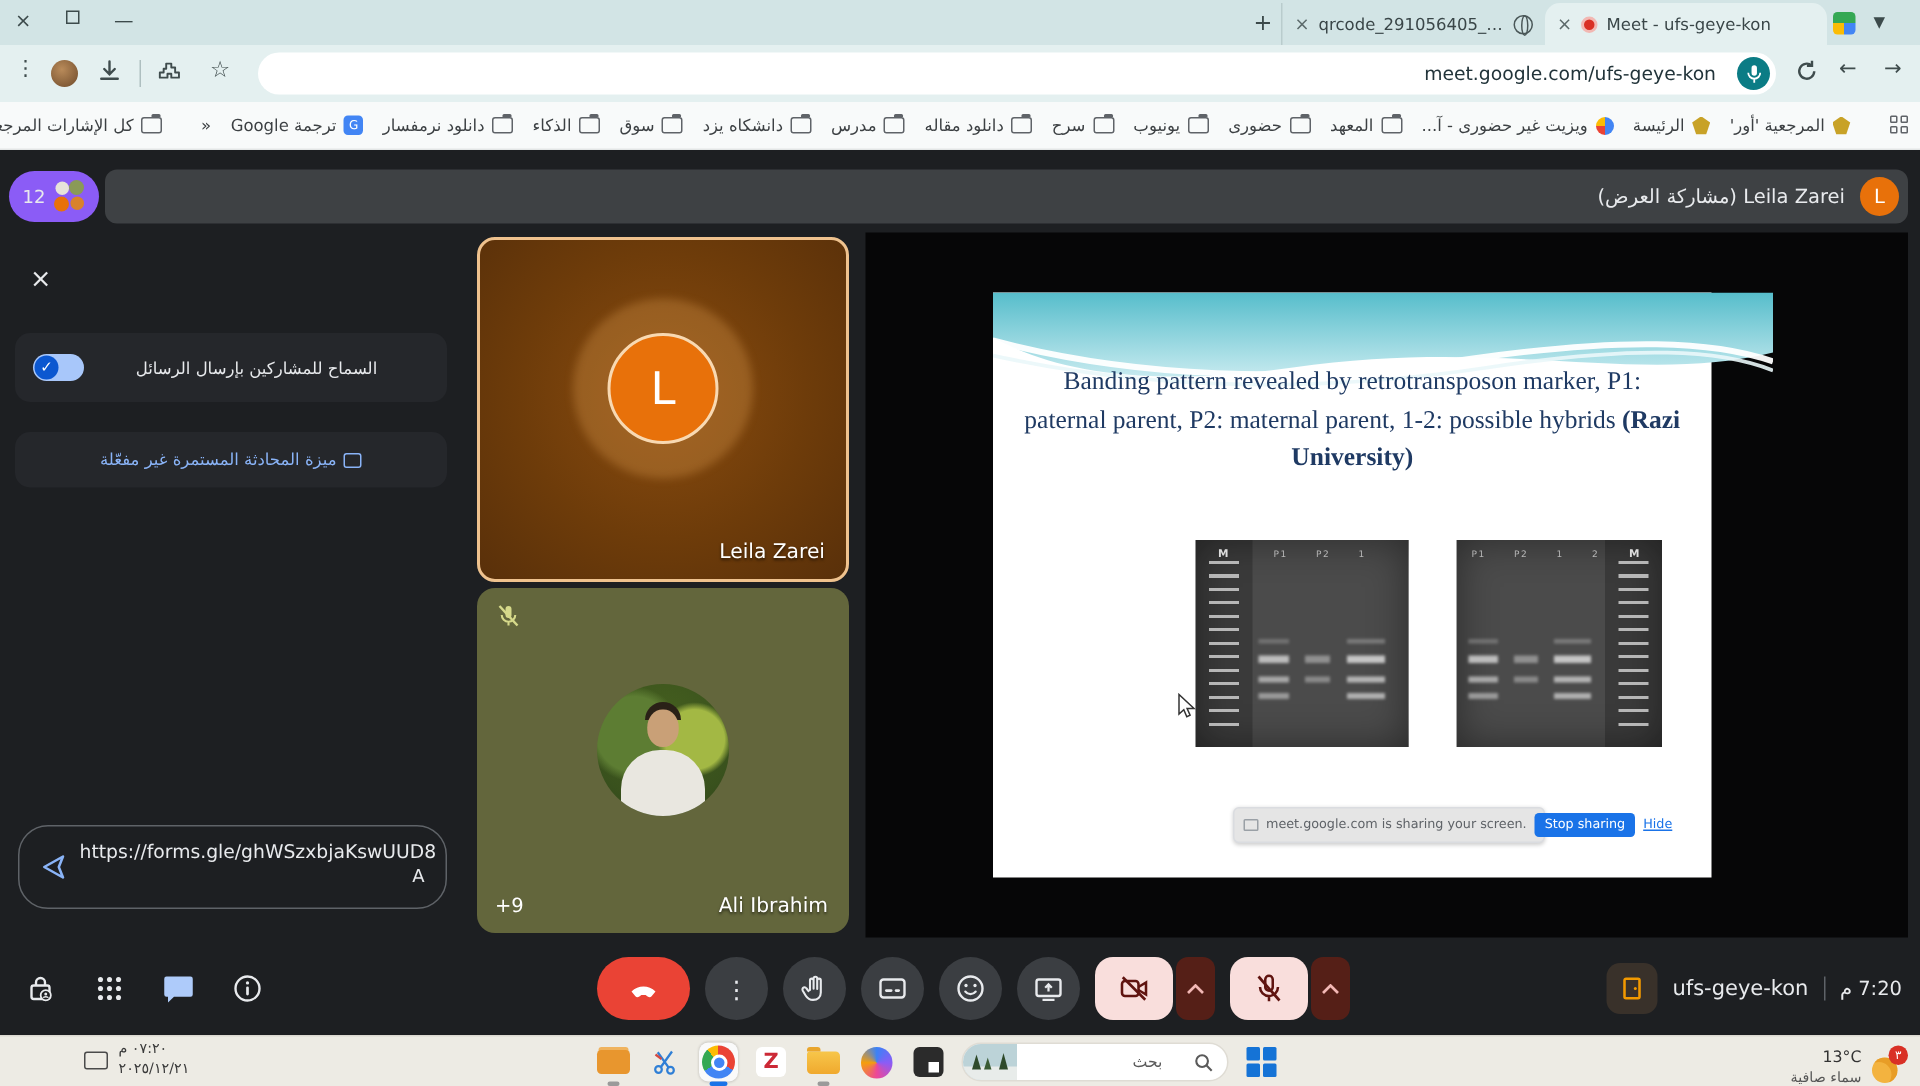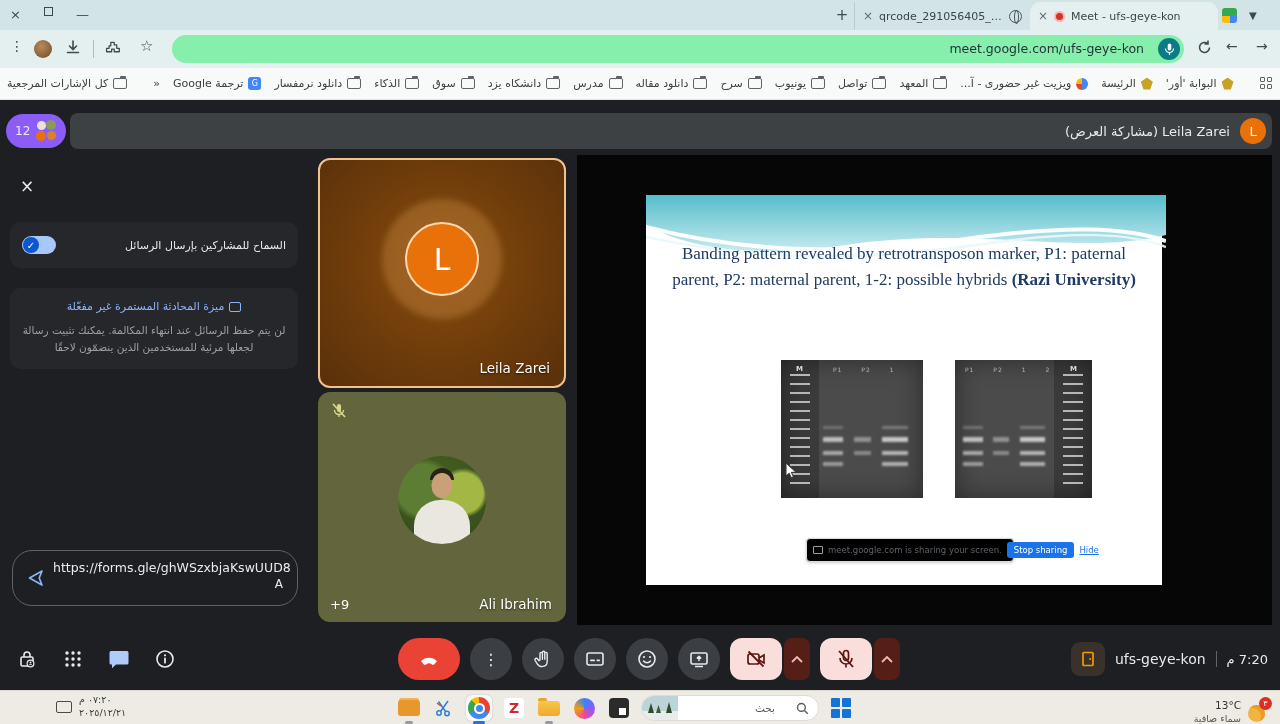--- a/index.html
+++ b/index.html
@@ -17,21 +17,21 @@
   .tab .x { color:#5c6a6b; font-size:12px; }
   .tab .ttl { flex:1; white-space:nowrap; overflow:hidden; text-overflow:ellipsis; }
   .fav-globe { width:13px; height:13px; border-radius:50%; border:1.4px solid #4a5758; position:relative; flex:none; }
   .fav-globe:before { content:""; position:absolute; left:4.2px; top:-1px; width:3px; height:12px; border:1px solid #4a5758; border-radius:50%; }
   .fav-rec { width:11px; height:11px; border-radius:50%; background:#d93025; border:2px solid #f2b8b3; flex:none; }
   .capicon { width:15px; height:15px; border-radius:3px; background:conic-gradient(#34a853 0 25%, #4285f4 25% 50%, #fbbc04 50% 75%, #34a853 75%); margin:0 4px; }
   .tabchev { color:#3c4a4b; font-size:10px; margin:0 8px; }
 
   .toolbar { position:absolute; top:30px; left:0; width:1280px; height:38px; background:#e4f0f0; }
   .tico { position:absolute; top:8px; color:#3f4c4d; }
-  .addr { position:absolute; left:172px; top:5px; width:1012px; height:28px; background:#86efac; border-radius:14px; }
+  .addr { position:absolute; left:172px; top:5px; width:1012px; height:28px; background:#ffffff; border-radius:14px; }
   .addr .url { position:absolute; right:40px; top:6px; font-size:12.5px; color:#22343a; }
   .addr .mic { position:absolute; right:4px; top:3px; width:22px; height:22px; border-radius:50%; background:#0b7c85; display:flex; align-items:center; justify-content:center; }
   .sep-v { width:1px; height:18px; background:#aebfc0; position:absolute; top:10px; }
 
   .bookmarks { position:absolute; top:68px; left:0; width:1280px; height:32px; background:#f8fafa; border-bottom:1px solid #e3e6e6; direction:rtl; display:flex; align-items:center; padding:0 8px; gap:13px; font-size:11px; color:#3c4043; white-space:nowrap; overflow:hidden; }
   .bm { display:flex; align-items:center; gap:5px; }
   .bm-sep { width:1px; height:16px; background:#c9cfcf; }
   .fld { width:14px; height:11px; border:1.3px solid #5f6368; border-radius:2px; position:relative; flex:none; }
   .fld:before { content:""; position:absolute; top:-3.5px; right:0; width:6px; height:2.4px; background:#5f6368; border-radius:1px 1px 0 0; }
   .eagle { width:12px; height:12px; background:#c8a227; clip-path:polygon(50% 0,100% 35%,78% 100%,22% 100%,0 35%); flex:none; }
@@ -47,21 +47,21 @@
   .cluster i { position:absolute; border-radius:50%; }
   .banner { position:absolute; left:70px; top:13px; right:8px; height:36px; background:#3e4144; border-radius:8px; direction:rtl; display:flex; align-items:center; gap:10px; padding:0 6px; }
   .banner .av { width:26px; height:26px; border-radius:50%; background:#e8710a; color:#fff; font-size:13px; display:flex; align-items:center; justify-content:center; }
   .banner .nm { color:#e8eaed; font-size:13px; }
 
   .panel-title { position:absolute; right:22px; top:78px; width:270px; text-align:right; direction:rtl; color:#e8eaed; font-size:15px; }
   .panel-x { position:absolute; left:20px; top:76px; color:#e8eaed; font-size:17px; }
   .toggle-row { position:absolute; left:10px; top:122px; width:288px; height:46px; background:#25272b; border-radius:10px; display:flex; align-items:center; padding:0 12px; }
   .switch { width:34px; height:18px; border-radius:10px; background:#a8c7fa; position:relative; flex:none; }
   .switch .knob { position:absolute; left:1px; top:1px; width:16px; height:16px; border-radius:50%; background:#0b57d0; color:#fff; font-size:10px; display:flex; align-items:center; justify-content:center; }
-  .toggle-lbl { flex:1; text-align:right; direction:rtl; color:#e8eaed; font-size:11px; }
+  .toggle-lbl { flex:1; text-align:center; direction:rtl; color:#e8eaed; font-size:11px; }
   .notice { position:absolute; left:10px; top:188px; width:288px; background:#25272b; border-radius:10px; padding:12px 10px; text-align:center; direction:rtl; }
   .notice .nt { color:#8ab4f8; font-size:11px; display:flex; align-items:center; justify-content:center; gap:5px; }
   .notice .nb { margin-top:9px; color:#9aa0a6; font-size:10.5px; line-height:1.65; }
   .chip-ic { width:12px; height:10px; border:1.4px solid #8ab4f8; border-radius:2px; display:inline-block; }
   .chat-input { position:absolute; left:12px; top:450px; width:286px; height:56px; border:1px solid #5f6368; border-radius:20px; padding:9px 14px 0 40px; }
   .chat-input .l1 { color:#e8eaed; font-size:12.5px; text-align:right; white-space:nowrap; }
   .chat-input .l2 { color:#e8eaed; font-size:12px; text-align:right; margin-top:2px; }
   .send { position:absolute; left:13px; top:17px; }
 
   .tile { position:absolute; border-radius:12px; overflow:hidden; }
@@ -72,40 +72,40 @@
   .tile2 { left:318px; top:292px; width:248px; height:230px; background:#63663c; }
   .tile2 .micoff { position:absolute; left:12px; top:10px; }
   .more-count { position:absolute; left:12px; bottom:10px; color:#fff; font-size:13px; }
   .ali-av { position:absolute; left:50%; top:47%; transform:translate(-50%,-50%); width:88px; height:88px; border-radius:50%; position:absolute; overflow:hidden;
     background:radial-gradient(circle at 74% 42%, #a3b844 0 24%, rgba(0,0,0,0) 30%), radial-gradient(circle at 28% 38%, #5d7d33 0 30%, rgba(0,0,0,0) 38%), radial-gradient(circle at 50% 30%, #46601f 0%, #39511d 70%, #2f431a 100%); }
   .ali-hair { position:absolute; left:50%; top:12px; transform:translateX(-50%); width:24px; height:12px; background:#2a2117; border-radius:12px 12px 0 0; }
   .ali-face { position:absolute; left:50%; top:17px; transform:translateX(-50%); width:21px; height:25px; background:#c9a077; border-radius:48%; }
   .ali-shirt { position:absolute; left:50%; bottom:0; transform:translateX(-50%); width:56px; height:44px; background:#e9e7e0; border-radius:26px 26px 0 0; }
 
   .stage { position:absolute; left:577px; top:55px; width:695px; height:470px; background:#060607; }
-  .slide { position:absolute; left:69px; top:40px; width:516px; height:390px; background:#ffffff; }
+  .slide { position:absolute; left:85px; top:40px; width:479px; height:390px; background:#ffffff; }
   .slide-title { position:absolute; left:18px; right:18px; top:46px; text-align:center; font-family:"Liberation Serif", serif; font-size:17px; line-height:1.5; color:#1f3a63; }
   .gel { position:absolute; top:165px; height:138px; background:#4b4b4b; box-shadow:inset 0 0 26px rgba(0,0,0,.45); }
   .gel1 { left:135px; width:142px; }
   .gel2 { left:309px; width:137px; }
   .ladder { position:absolute; top:14px; bottom:10px; width:20px; background:repeating-linear-gradient(180deg, rgba(205,205,205,.85) 0 2px, rgba(0,0,0,0) 2px 9px); filter:blur(.4px); }
   .gel1 .ladder { left:9px; } .gel2 .ladder { right:9px; }
   .gel1 .ladcol { position:absolute; left:0; top:0; bottom:0; width:38px; background:rgba(0,0,0,.22); }
   .gel2 .ladcol { position:absolute; right:0; top:0; bottom:0; width:38px; background:rgba(0,0,0,.22); }
   .mlabel { position:absolute; top:5px; color:#ddd; font-size:7px; font-weight:bold; }
   .gel1 .mlabel { left:15px; } .gel2 .mlabel { right:15px; }
   .lanes { position:absolute; top:6px; color:#c9c9c9; font-size:6px; letter-spacing:1px; word-spacing:16px; opacity:.85; }
   .gel1 .lanes { left:52px; } .gel2 .lanes { left:10px; }
   .sm { position:absolute; filter:blur(1.1px); }
   .gel1 .sm { left:42px; right:8px; } .gel2 .sm { left:8px; right:40px; }
   .sm1 { top:56%; height:5px; background:linear-gradient(90deg,#bdbdbd 0 22%,transparent 22% 34%,#909090 34% 52%,transparent 52% 64%,#c6c6c6 64% 92%,transparent 92%); }
   .sm2 { top:66%; height:4px; background:linear-gradient(90deg,#a9a9a9 0 22%,transparent 22% 34%,#8a8a8a 34% 52%,transparent 52% 64%,#b5b5b5 64% 92%,transparent 92%); }
   .sm3 { top:74%; height:4px; background:linear-gradient(90deg,#9a9a9a 0 22%,transparent 22% 64%,#b0b0b0 64% 92%,transparent 92%); }
   .sm4 { top:48%; height:3px; opacity:.6; background:linear-gradient(90deg,#8d8d8d 0 22%,transparent 22% 64%,#9b9b9b 64% 92%,transparent 92%); }
-  .toast { position:absolute; left:160px; top:343px; width:208px; height:24px; background:#000000; border:1px solid #dadce0; border-radius:4px; box-shadow:0 1px 3px rgba(0,0,0,.2); display:flex; align-items:center; gap:5px; padding:0 6px; font-size:8.5px; color:#5f6368; white-space:nowrap; }
+  .toast { position:absolute; left:160px; top:343px; width:208px; height:24px; background:#e5e5e5; border:1px solid #dadce0; border-radius:4px; box-shadow:0 1px 3px rgba(0,0,0,.2); display:flex; align-items:center; gap:5px; padding:0 6px; font-size:8.5px; color:#5f6368; white-space:nowrap; }
   .toast .stopb { background:#1a73e8; color:#fff; border-radius:3px; padding:3px 7px; font-size:8.5px; }
   .toast .hideb { color:#1a73e8; text-decoration:underline; }
   .castico { width:10px; height:8px; border:1.2px solid #9aa0a6; border-radius:1px; flex:none; }
   .cursor { position:absolute; left:208px; top:307px; }
 
   .meet-bottom { position:absolute; left:0; right:0; top:528px; height:62px; }
   .mb-left { position:absolute; left:6px; top:10px; display:flex; gap:4px; }
   .squarebtn { width:42px; height:42px; border-radius:10px; display:flex; align-items:center; justify-content:center; }
   .mb-center { position:absolute; left:398px; top:10px; display:flex; align-items:center; gap:10px; }
   .hangup { width:62px; height:42px; background:#ea4335; border-radius:21px; display:flex; align-items:center; justify-content:center; }
@@ -213,37 +213,37 @@
 <div class="bookmarks">
   <span class="appsgrid">
       <i></i>
       <i></i>
       <i></i>
       <i></i>
     </span>
   <span class="bm-sep"></span>
   <span class="bm">
       <span class="eagle"></span>
-      <span>البوابة 'أور'</span>
+      <span>المرجعية 'أور'</span>
     </span>
   <span class="bm">
       <span class="eagle"></span>
       <span>الرئيسة</span>
     </span>
   <span class="bm">
       <span class="viscirc"></span>
       <span>ويزيت غير حضورى - آ...</span>
     </span>
   <span class="bm">
       <span class="fld"></span>
       <span>المعهد</span>
     </span>
   <span class="bm">
       <span class="fld"></span>
-      <span>تواصل</span>
+      <span>حضورى</span>
     </span>
   <span class="bm">
       <span class="fld"></span>
       <span>يونيوب</span>
     </span>
   <span class="bm">
       <span class="fld"></span>
       <span>سرح</span>
     </span>
   <span class="bm">
@@ -307,21 +307,20 @@
         <span class="knob">✓</span>
       </span>
     <span class="toggle-lbl">السماح للمشاركين بإرسال الرسائل</span>
   </div>
 
   <div class="notice">
     <div class="nt">
       <span class="chip-ic"></span>
       <span>ميزة المحادثة المستمرة غير مفعّلة</span>
     </div>
-    <div class="nb">لن يتم حفظ الرسائل عند انتهاء المكالمة. يمكنك تثبيت رسالة لجعلها مرئية للمستخدمين الذين ينضمّون لاحقًا</div>
   </div>
 
   <div class="chat-input">
     <div class="l1">https://forms.gle/ghWSzxbjaKswUUD8</div>
     <div class="l2">A</div>
     <span class="send">
       <svg width="20" height="20" viewBox="0 0 20 20">
           <path d="M16 3L3.5 10 16 17l-2.8-7z" fill="none" stroke="#8ab4f8" stroke-width="1.7" stroke-linejoin="round"></path>
         </svg>
     </span>

